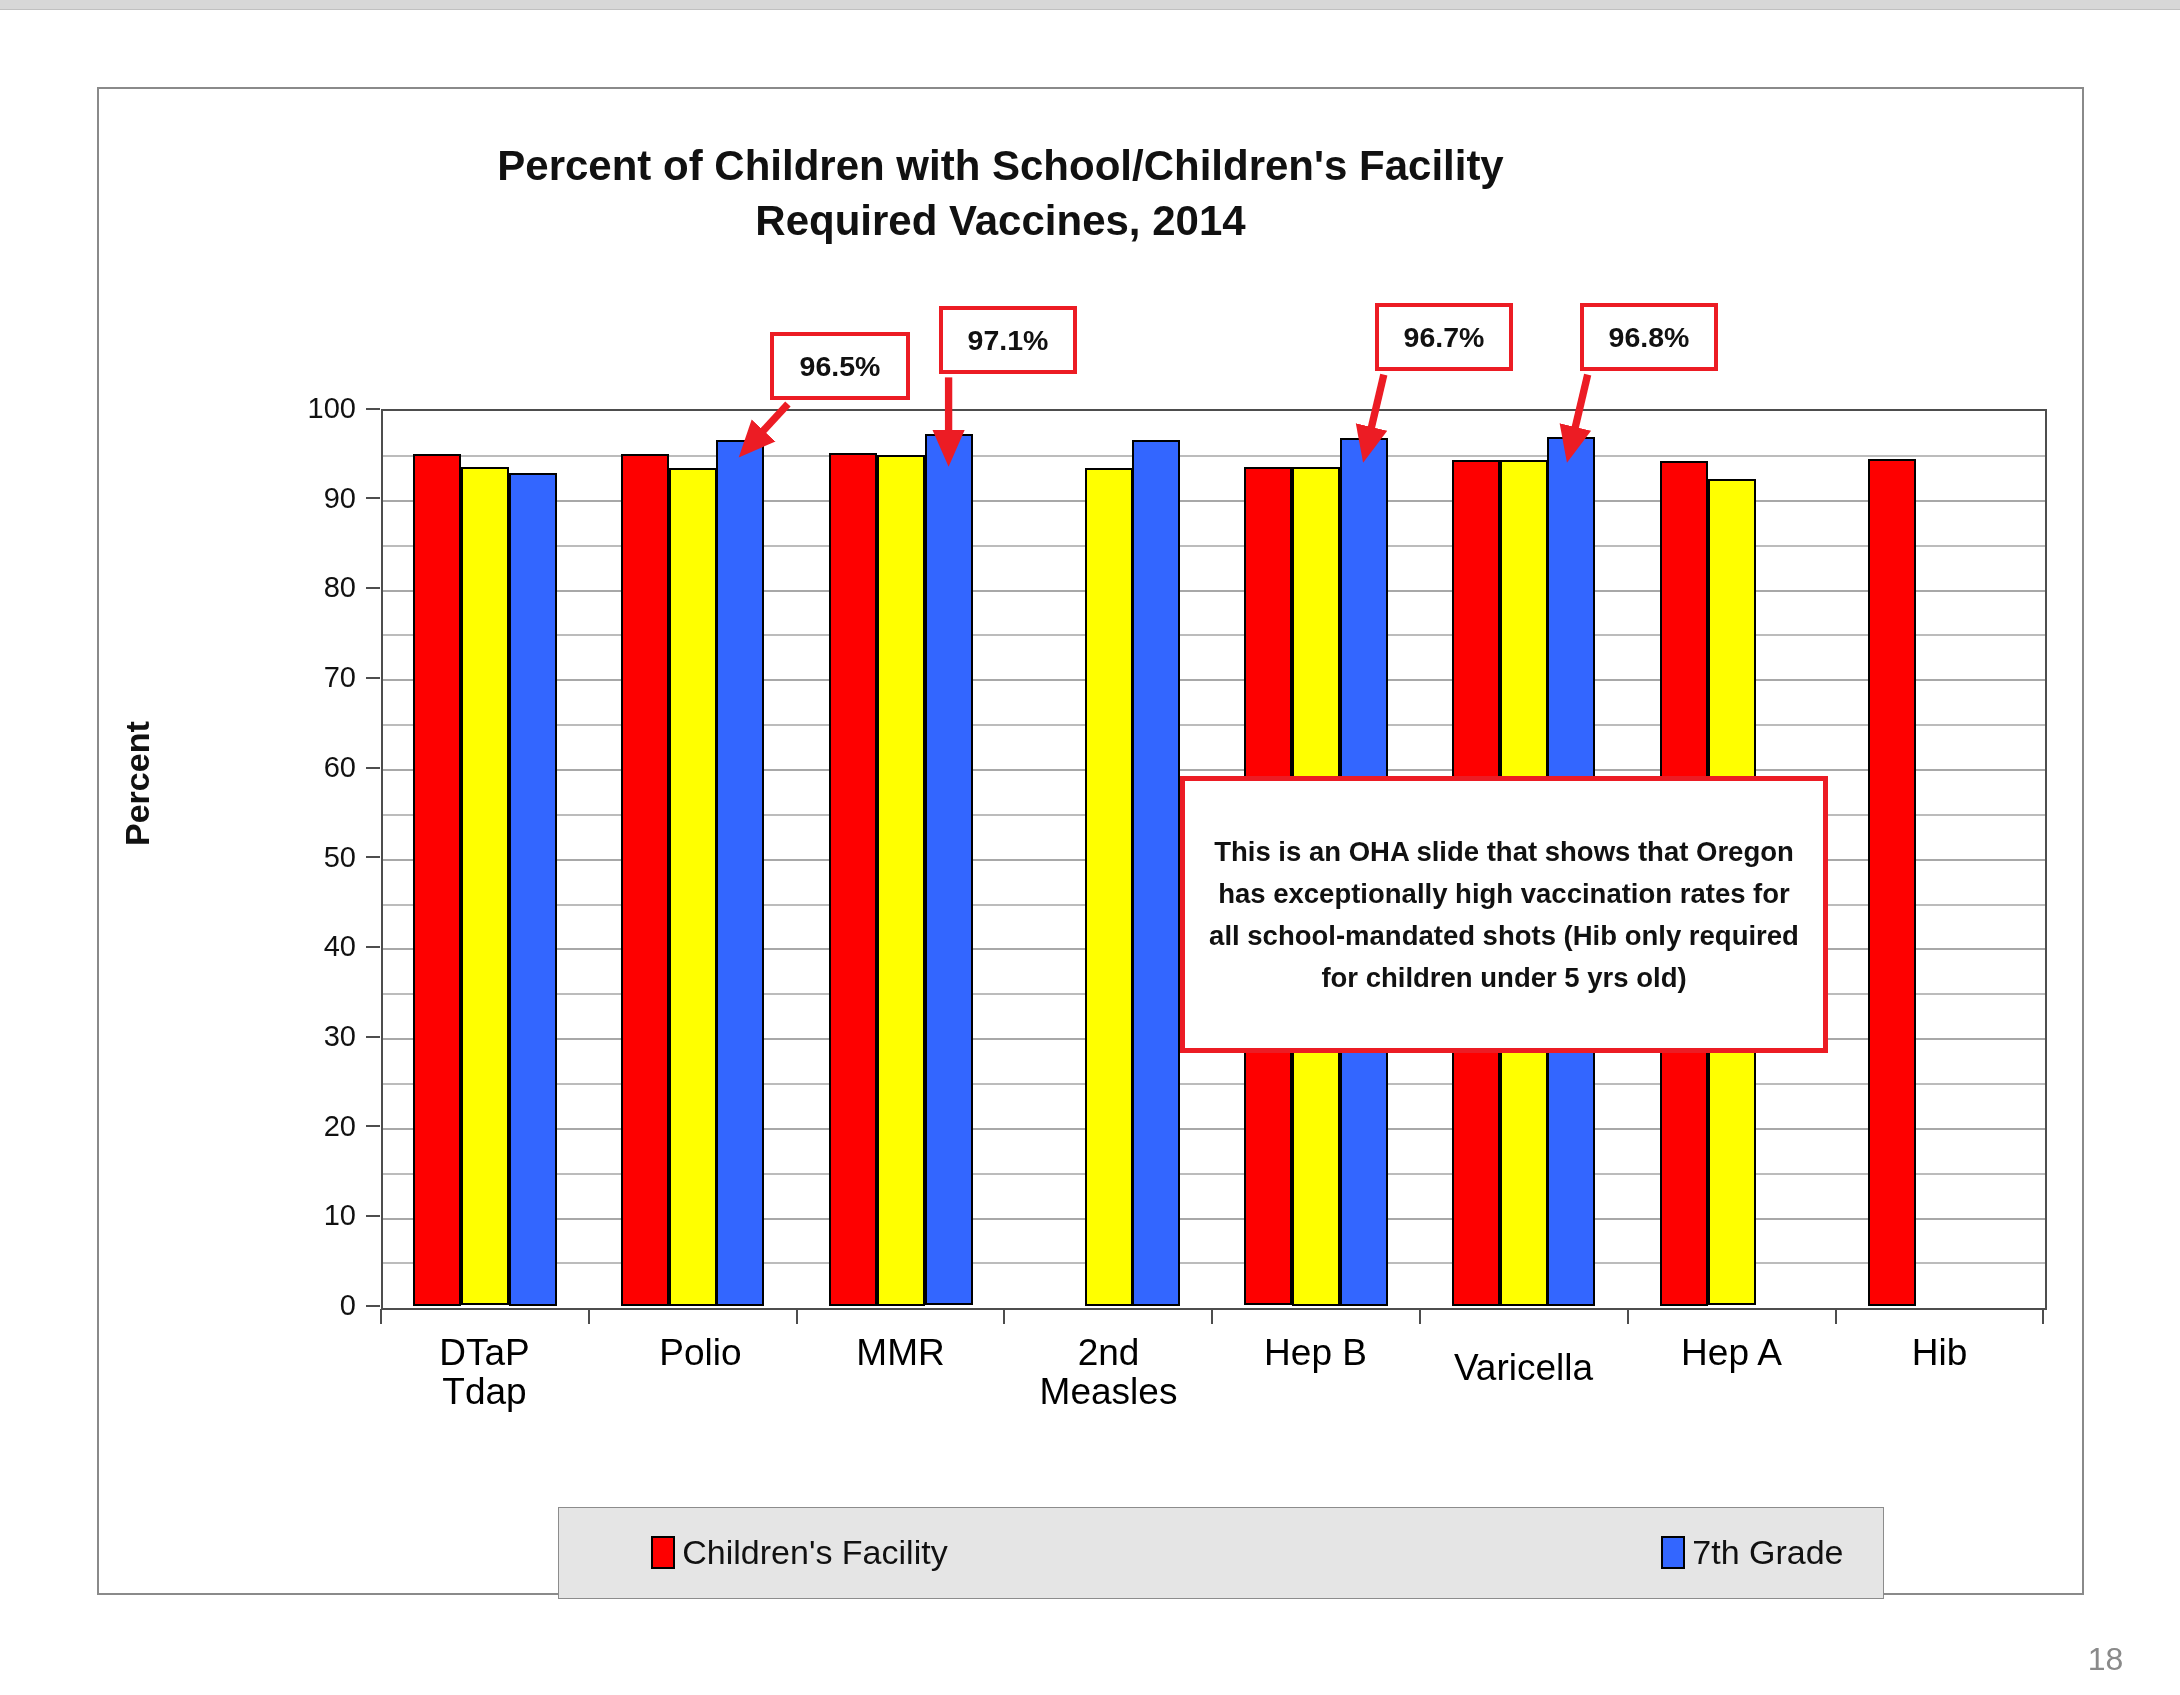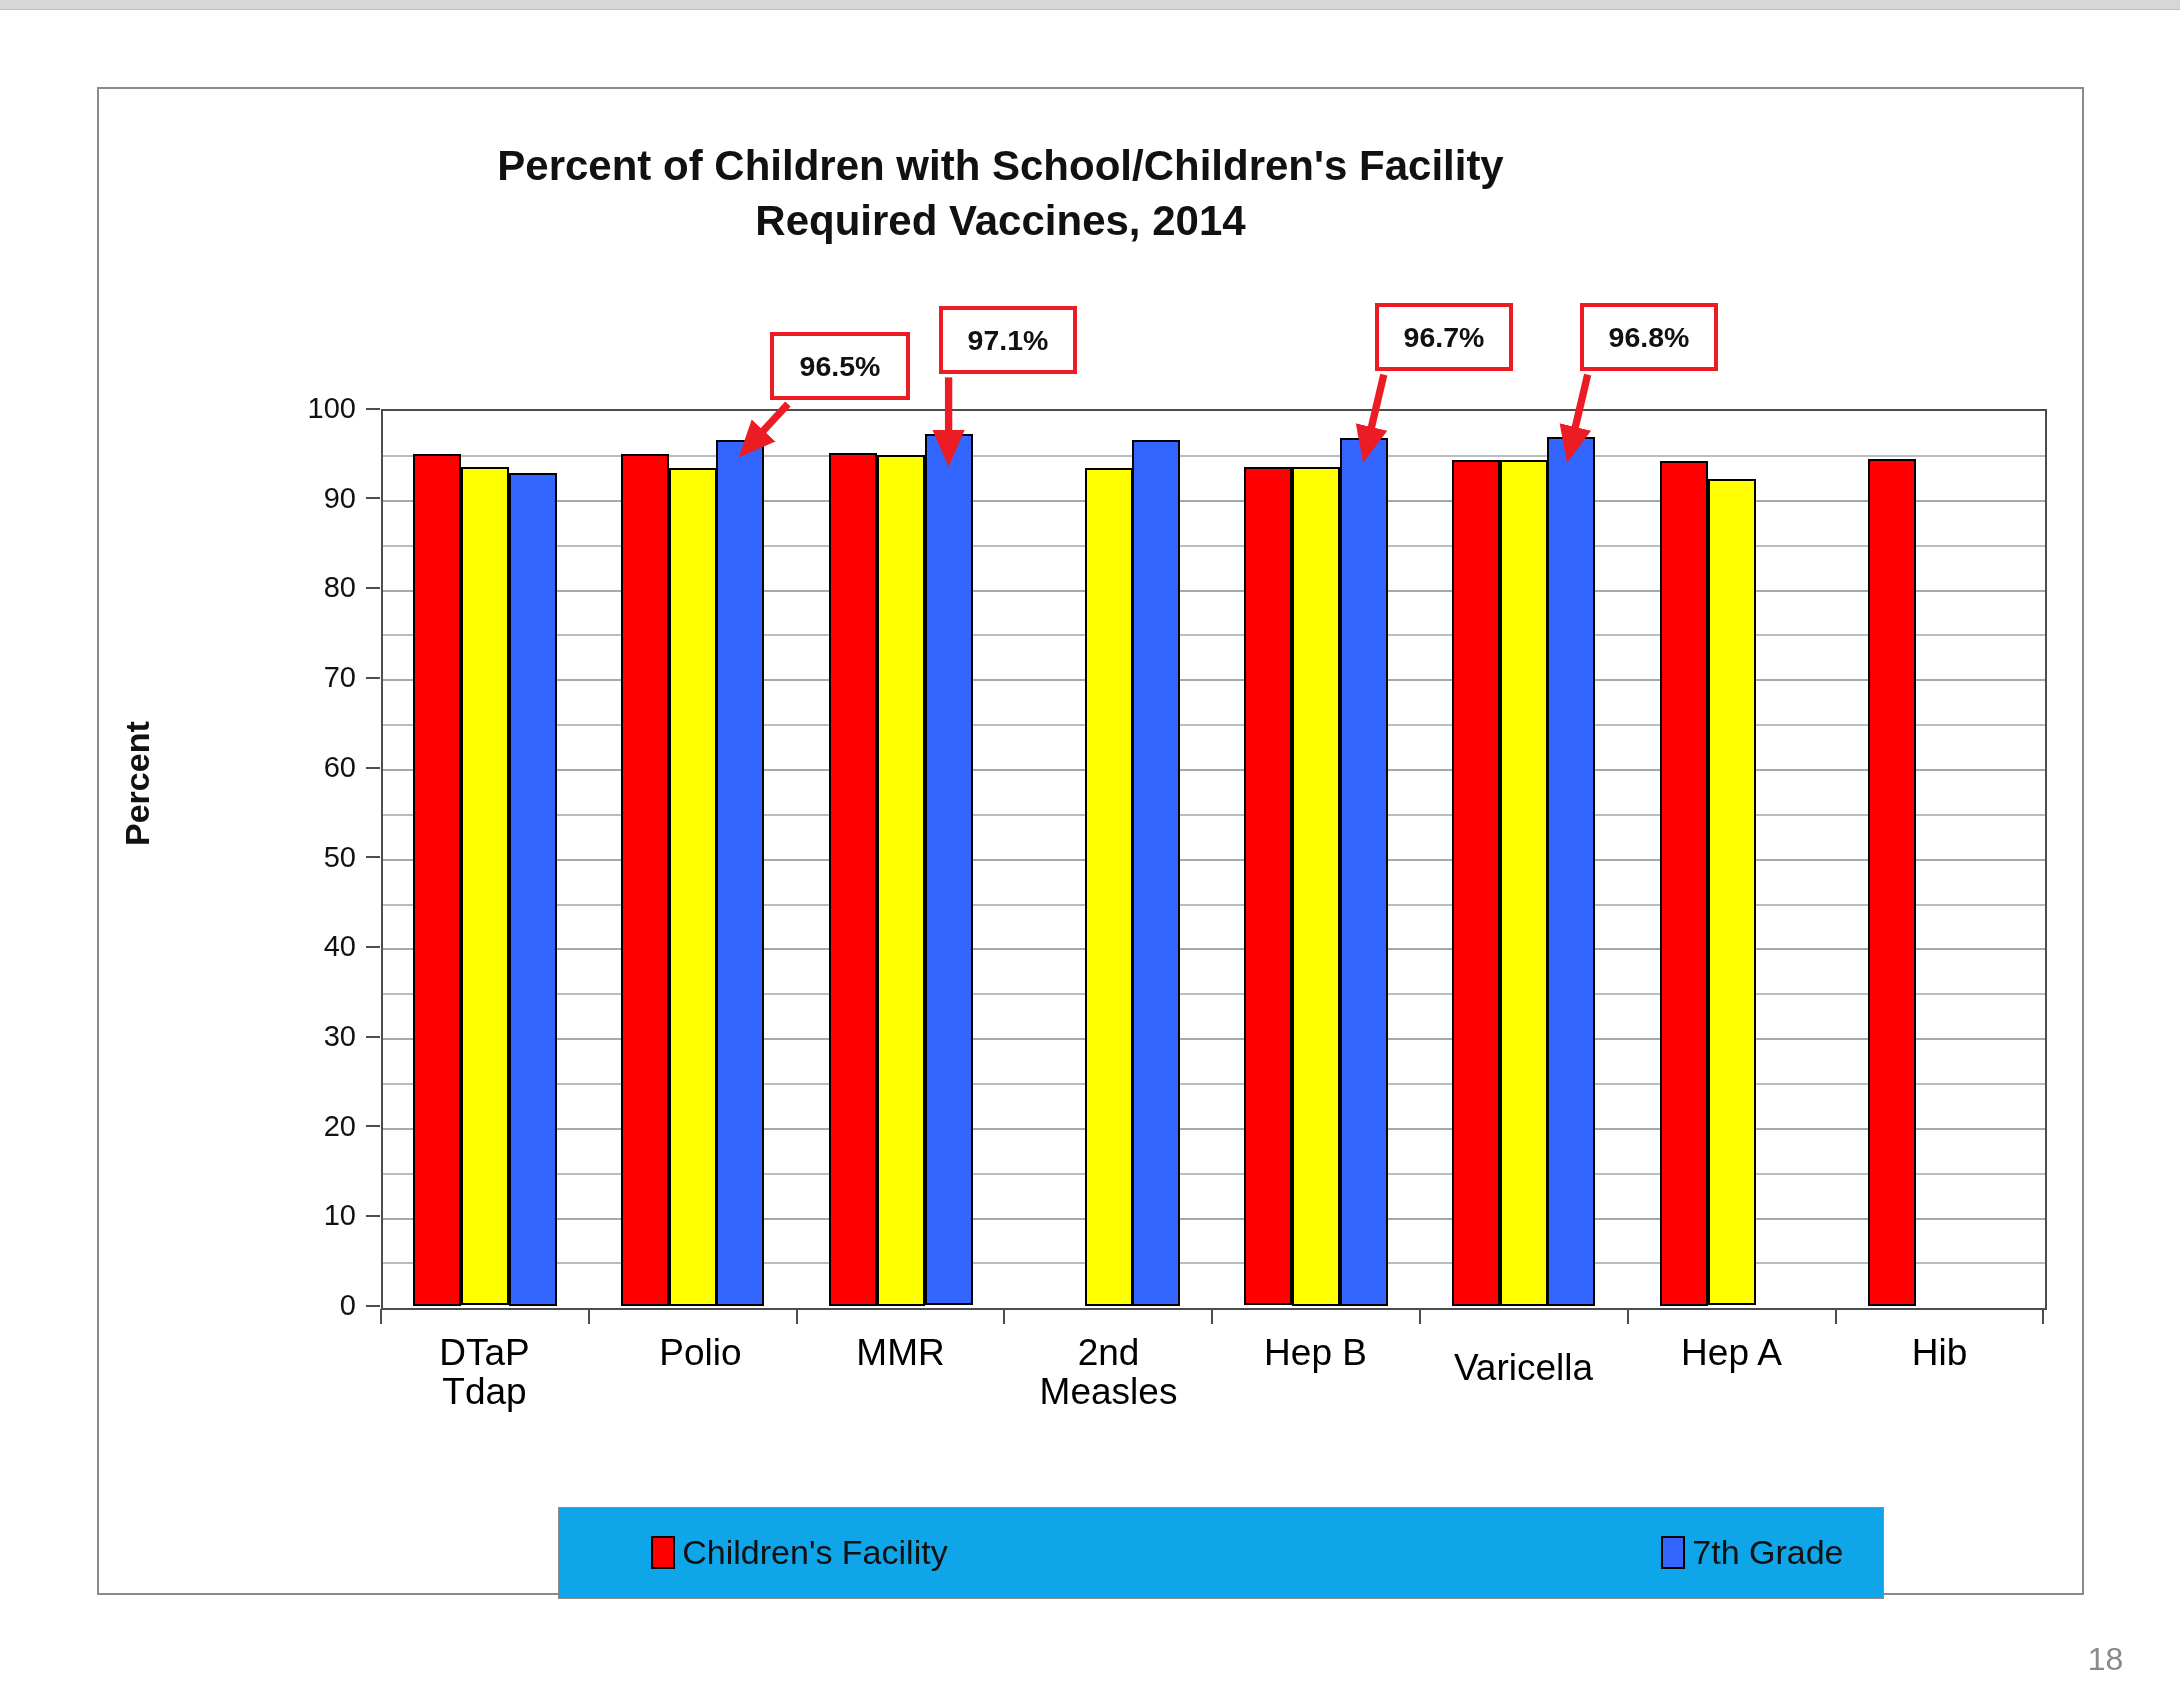--- a/index.html
+++ b/index.html
@@ -11,21 +11,21 @@
   #ylabel{position:absolute;left:110px;top:799px;width:55px;font-weight:bold;font-size:34px;color:#111;transform:rotate(-90deg);transform-origin:center center;white-space:nowrap;text-align:center;}
   #plot{position:absolute;left:381px;top:409px;width:1662px;height:897px;border:2.8px solid #4d4d4d;box-sizing:content-box;background:#ffffff;}
   .gridline{position:absolute;left:0;width:1662px;height:1.8px;background:#b2b2b2;}
   .ytick{position:absolute;width:13.8px;height:1.8px;background:#4d4d4d;}
   .xtick{position:absolute;width:1.8px;height:14.7px;background:#4d4d4d;}
   .ylab{position:absolute;width:83px;text-align:right;font-size:29px;color:#111;line-height:29px;}
   .xlab{position:absolute;text-align:center;font-size:37px;color:#000000;line-height:39px;}
   .bar{position:absolute;box-sizing:border-box;border:2.8px solid #000000;}
   .callout{position:absolute;background:#ffffff;border:4.6px solid #ec1c24;box-sizing:border-box;display:flex;align-items:center;justify-content:center;font-weight:bold;font-size:28.5px;color:#111;z-index:6;}
   #annotation{position:absolute;left:1180px;top:776px;width:648px;height:277px;background:#ffffff;border:5.5px solid #ec1c24;box-sizing:border-box;display:flex;align-items:center;justify-content:center;text-align:center;font-weight:bold;font-size:27.5px;line-height:42px;color:#111;padding:5.5px 24px;z-index:5;}
-  #legend{position:absolute;left:558px;top:1507px;width:1326px;height:92px;border:1.8px solid #8c8c8c;box-sizing:border-box;background:#0ea5e9;}
+  #legend{position:absolute;left:558px;top:1507px;width:1326px;height:92px;border:1.8px solid #8c8c8c;box-sizing:border-box;background:#e5e5e5;}
   .legend-item{position:absolute;top:0;height:88px;display:flex;align-items:center;}
   .legend-swatch{width:24px;height:33px;border:2.8px solid #000;box-sizing:border-box;margin-right:7.3px;}
   .legend-label{font-size:34px;color:#111;white-space:nowrap;}
   #page-number{position:absolute;left:1956px;top:1552px;width:101px;text-align:center;font-size:32px;color:#8a8a8a;}
   #arrow-overlay{position:absolute;left:0;top:0;width:2180px;height:1695px;pointer-events:none;z-index:7;}
 </style>
 </head>
 <body>
 
 <div id="page">
@@ -117,20 +117,21 @@
         <div>Varicella</div>
       </div>
       <div class="xlab" style="left: 1591px; top: 1333px; width: 281px;">
         <div>Hep A</div>
       </div>
       <div class="xlab" style="left: 1799px; top: 1333px; width: 281px;">
         <div>Hib</div>
       </div>
     </div>
 
+  <div id="annotation">This is an OHA slide that shows that Oregon has exceptionally high vaccination rates for all school-mandated shots (Hib only required for children under 5 yrs old)</div>
 
   <div id="callouts">
       <div class="callout" style="left: 770px; top: 332px; width: 140px; height: 68px;">96.5%</div>
       <div class="callout" style="left: 939px; top: 306px; width: 138px; height: 68px;">97.1%</div>
       <div class="callout" style="left: 1375px; top: 303px; width: 138px; height: 68px;">96.7%</div>
       <div class="callout" style="left: 1580px; top: 303px; width: 138px; height: 68px;">96.8%</div>
     </div>
 
   <div id="legend">
       <div class="legend-item" style="left: 92px;">

